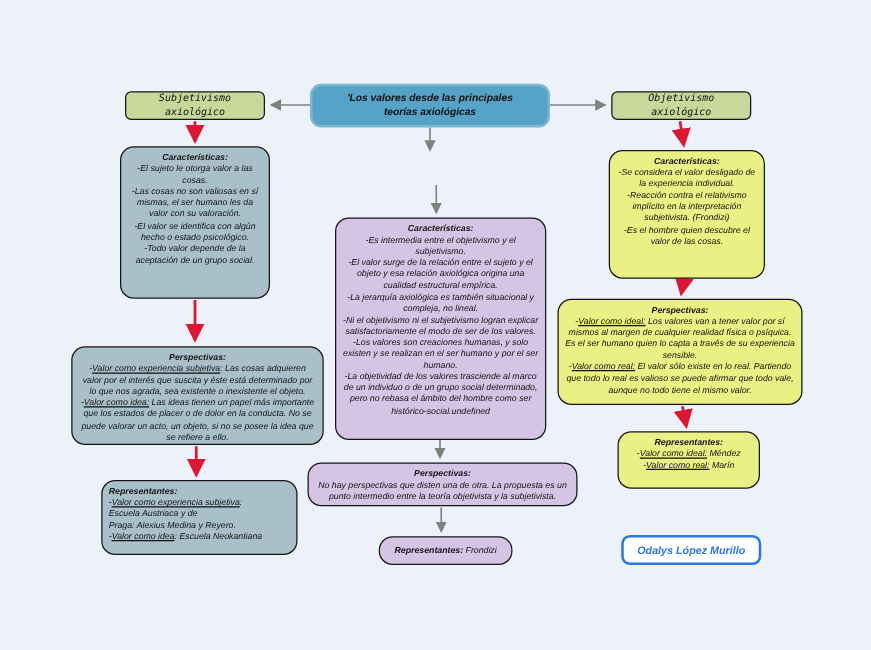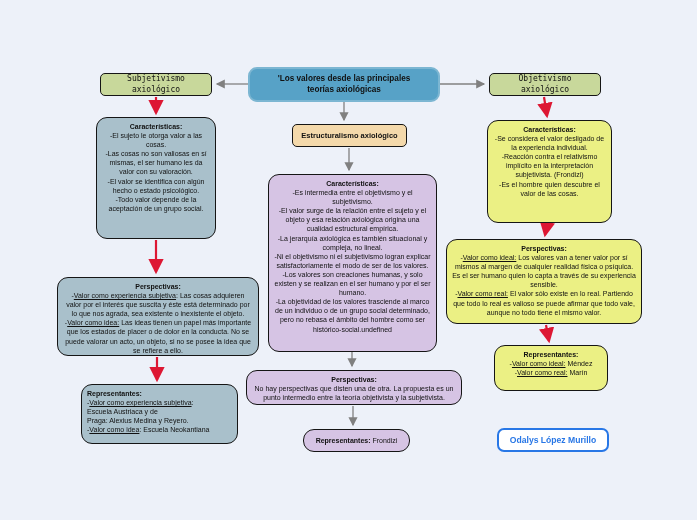--- a/index.html
+++ b/index.html
@@ -12,21 +12,21 @@
   body{
     width:697px;height:520px;position:relative;overflow:hidden;
     background:var(--background);
     font-family:"Liberation Sans", sans-serif;color:#111;
   }
   #canvas{position:absolute;inset:0;}
   #arrows{position:absolute;left:0;top:0;pointer-events:none;}
   .node{
     position:absolute;box-sizing:border-box;border:1.6px solid #151515;
     border-radius:11px;padding:4px 5px;font-size:7px;line-height:1.3;
-    text-align:center;background:#fff;
+    text-align:center;background:#fff;font-style:italic;
   }
   .node .heading{font-weight:bold;}
   .line{margin:0;}
   .u{text-decoration:underline;}
   .b{font-weight:bold;}
   .pill{
     display:flex;align-items:center;justify-content:center;
     border-radius:5px;padding:2px 4px;
   }
   .branch{
@@ -97,23 +97,20 @@
   </div>
 
   <div class="node pill branch" id="subjetivismo-box">
     <span>Subjetivismo axiológico</span>
   </div>
 
   <div class="node pill branch" id="objetivismo-box">
     <span>Objetivismo axiológico</span>
   </div>
 
-  <div class="node pill" id="estructuralismo-box">
-    <span>Estructuralismo axiológico</span>
-  </div>
 
   <div class="node" id="left-carac">
     <div class="heading">Características:</div>
     <div class="body">
         <div class="line"><span>-El sujeto le otorga valor a las cosas.</span></div>
         <div class="line"><span>-Las cosas no son valiosas en sí mismas, el ser humano les da valor con su valoración.</span></div>
         <div class="line"><span>-El valor se identifica con algún hecho o estado psicológico.</span></div>
         <div class="line"><span>-Todo valor depende de la aceptación de un grupo social.</span></div>
       </div>
   </div>

